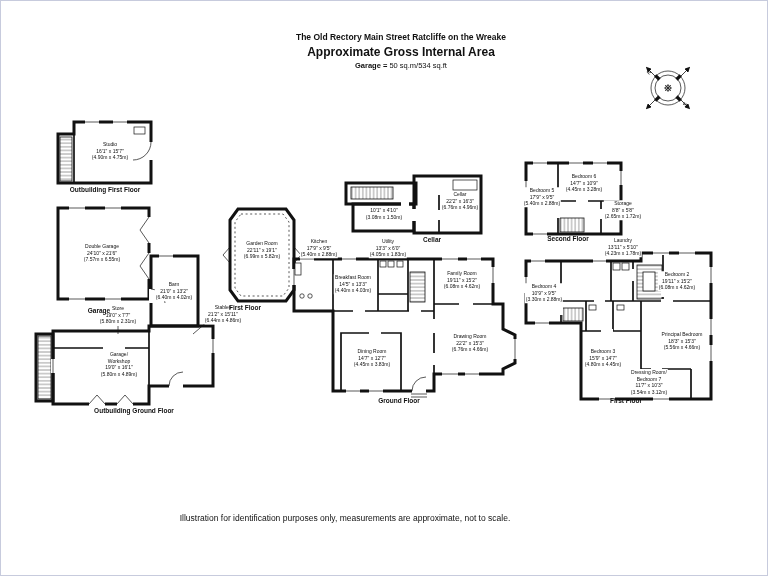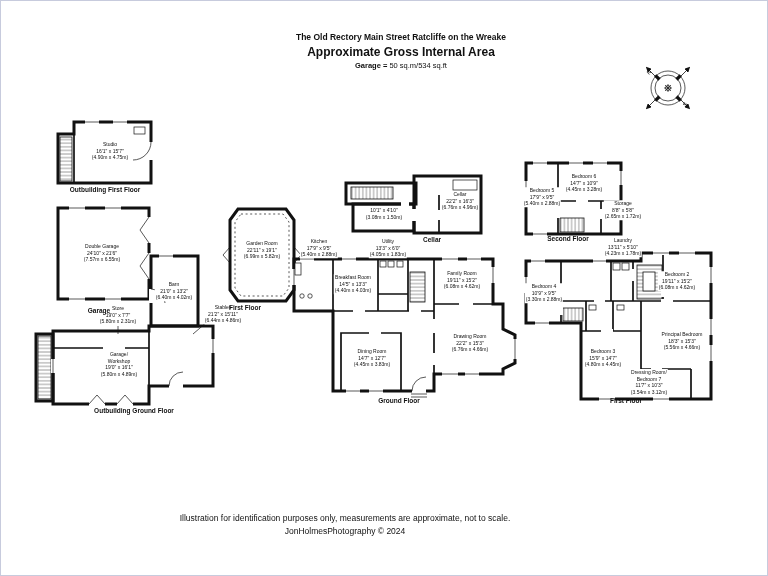--- a/index.html
+++ b/index.html
@@ -305,15 +305,14 @@
   <div class="fl" style="left:104px;top:188px">Outbuilding First Floor</div>
   <div class="fl" style="left:98px;top:309px">Garage</div>
   <div class="fl" style="left:133px;top:409px">Outbuilding Ground Floor</div>
   <div class="fl" style="left:244px;top:306px">First Floor</div>
   <div class="fl" style="left:431px;top:238px">Cellar</div>
   <div class="fl" style="left:398px;top:399px">Ground Floor</div>
   <div class="fl" style="left:567px;top:237px">Second Floor</div>
   <div class="fl" style="left:625px;top:399px">First Floor</div>
 
   <div class="footer" style="top:512px">Illustration for identification purposes only, measurements are approximate, not to scale.</div>
-  <div class="footer" style="top:525px">JonHolmesPhotography © 2024</div>
 
 </div>
 
 </body></html>

